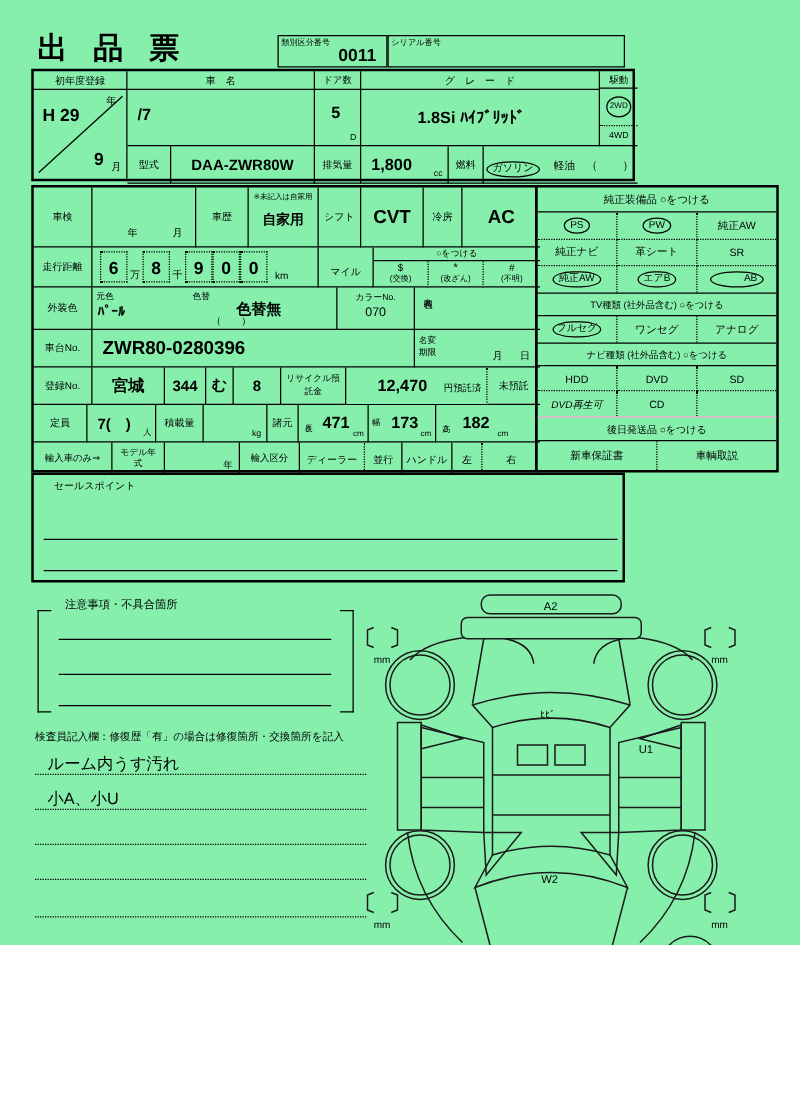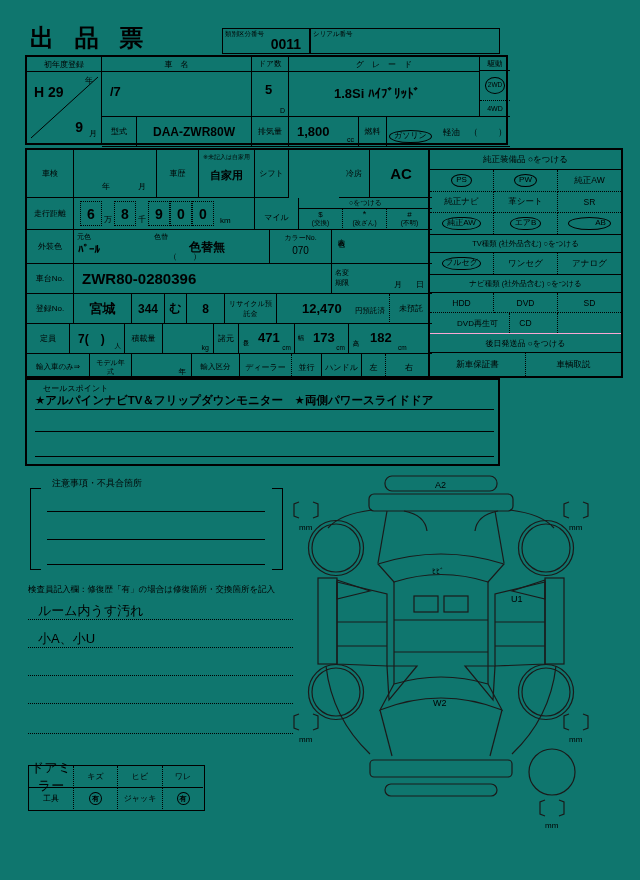--- a/index.html
+++ b/index.html
@@ -1,17 +1,17 @@
 <!DOCTYPE html>
 <html><head>
 <meta charset="utf-8">
 <style>
 html,body{margin:0;padding:0;background:#fff;color:#000;
   font-family:"Liberation Sans","DejaVu Sans",sans-serif;}
-#sheet{position:relative;width:640px;height:880px;background:#0f766e;overflow:hidden;}
+#sheet{position:relative;width:640px;height:756px;background:#86efac;overflow:hidden;}
 .a{position:absolute;box-sizing:border-box;}
 .bd{border:1px solid #000;}
 .bd2{border:2px solid #000;}
 .fx{display:flex;align-items:center;justify-content:center;text-align:center;}
 .col{display:flex;flex-direction:column;align-items:center;justify-content:center;text-align:center;}
 .lb{font-size:8px;}
 .hl{font-weight:bold;}
 .dR{border-right:1px solid #000;}
 .dB{border-bottom:1px solid #000;}
 .dotR{border-right:1px dotted #000;}
@@ -95,20 +95,21 @@
     <div class="a dR dB" style="left:47px;top:0;width:83px;height:48px;">
       <span class="a lb" style="left:28px;bottom:5px;">年</span>
       <span class="a lb" style="right:10px;bottom:5px;">月</span>
     </div>
     <div class="a fx dR dB" style="left:130px;top:0;width:42px;height:48px;font-size:8px;">車歴</div>
     <div class="a dR dB" style="left:172px;top:0;width:56px;height:48px;">
       <div class="fx" style="font-size:6px;margin-top:3px;">※未記入は自家用</div>
       <div class="fx hl" style="font-size:11px;margin-top:6px;">自家用</div>
     </div>
     <div class="a fx dR dB" style="left:228px;top:0;width:34px;height:48px;font-size:8px;">シフト</div>
+    <div class="a fx dR dB hl" style="left:262px;top:0;width:50px;height:48px;font-size:15px;">CVT</div>
     <div class="a fx dR dB" style="left:312px;top:0;width:31px;height:48px;font-size:8px;">冷房</div>
     <div class="a fx dB hl" style="left:343px;top:0;width:62px;height:48px;font-size:15px;">AC</div>
 
     <div class="a fx dR dB" style="left:0;top:48px;width:47px;height:32px;font-size:8px;">走行距離</div>
     <div class="a dR dB" style="left:47px;top:48px;width:181px;height:32px;">
       <span class="a dbox fx hl" style="left:6px;top:3px;width:22px;height:25px;font-size:14px;">6</span>
       <span class="a lb" style="left:30px;bottom:4px;">万</span>
       <span class="a dbox fx hl" style="left:40px;top:3px;width:22px;height:25px;font-size:14px;">8</span>
       <span class="a lb" style="left:64px;bottom:4px;">千</span>
       <span class="a dbox fx hl" style="left:74px;top:3px;width:22px;height:25px;font-size:14px;">9</span>
@@ -242,31 +243,30 @@
     <div class="a fx dB" style="left:0;top:84px;width:191px;height:19px;border-top:1px solid #000;font-size:7.5px;">TV種類 (社外品含む) ○をつける</div>
     <div class="a fx dotR" style="left:0;top:103px;width:64px;height:21px;">
         <span class="circ" style="font-size:8px;border-radius:50%/60%;padding:0 2px;">フルセグ</span>
       </div>
     <div class="a fx dotR" style="left:64px;top:103px;width:64px;height:21px;font-size:8.5px;">ワンセグ</div>
     <div class="a fx" style="left:128px;top:103px;width:63px;height:21px;font-size:8.5px;">アナログ</div>
     <div class="a fx dB" style="left:0;top:124px;width:191px;height:19px;border-top:1px solid #000;font-size:7.5px;">ナビ種類 (社外品含む) ○をつける</div>
     <div class="a fx dotR dotB" style="left:0;top:143px;width:64px;height:20px;font-size:8.5px;">HDD</div>
     <div class="a fx dotR dotB" style="left:64px;top:143px;width:64px;height:20px;font-size:8.5px;">DVD</div>
     <div class="a fx dotB" style="left:128px;top:143px;width:63px;height:20px;font-size:8.5px;">SD</div>
-    <div class="a fx dotR" style="left:16px;top:163px;width:64px;height:20px;font-size:8px;">DVD再生可</div>
+    <div class="a fx dotR" style="left:0;top:163px;width:64px;height:20px;font-size:8px;font-style:italic;">DVD再生可</div>
     <div class="a fx dotR" style="left:64px;top:163px;width:64px;height:20px;font-size:8.5px;">CD</div>
     <div class="a" style="left:128px;top:163px;width:63px;height:20px;"></div>
     <div class="a fx dB" style="left:0;top:183px;width:191px;height:20px;border-top:1px solid #f9a8d4;font-size:8px;">後日発送品 ○をつける</div>
     <div class="a fx dotR" style="left:0;top:203px;width:96px;height:23px;font-size:8.5px;font-family:Liberation Mono, monospace;">新車保証書</div>
     <div class="a fx" style="left:96px;top:203px;width:95px;height:23px;font-size:8.5px;">車輌取説</div>
   </div>
 
   <div class="a bd2" style="left:25px;top:378px;width:475px;height:88px;">
     <span class="a" style="left:16px;top:3px;font-size:8px;">セールスポイント</span>
-    <div class="a hl" style="left:8px;top:13px;width:459px;height:17px;font-size:11.5px;border-bottom:1.2px solid #000;">★アルパインナビTV＆フリップダウンモニター　★両側パワースライドドア</div>
     <div class="a" style="left:8px;top:51px;width:459px;height:0;border-top:1.2px solid #000;"></div>
     <div class="a" style="left:8px;top:76px;width:459px;height:0;border-top:1.2px solid #000;"></div>
   </div>
 
   <span class="a" style="left:52px;top:477px;font-size:9px;">注意事項・不具合箇所</span>
   <div class="a" style="left:30px;top:488px;width:11px;height:82px;border-left:1.5px solid #000;border-top:1.5px solid #000;border-bottom:1.5px solid #000;"></div>
   <div class="a" style="left:272px;top:488px;width:11px;height:82px;border-right:1.5px solid #000;border-top:1.5px solid #000;border-bottom:1.5px solid #000;"></div>
   <div class="a" style="left:47px;top:511px;width:218px;border-top:1px solid #000;"></div>
   <div class="a" style="left:47px;top:539px;width:218px;border-top:1px solid #000;"></div>
   <div class="a" style="left:47px;top:564px;width:218px;border-top:1px solid #000;"></div>

